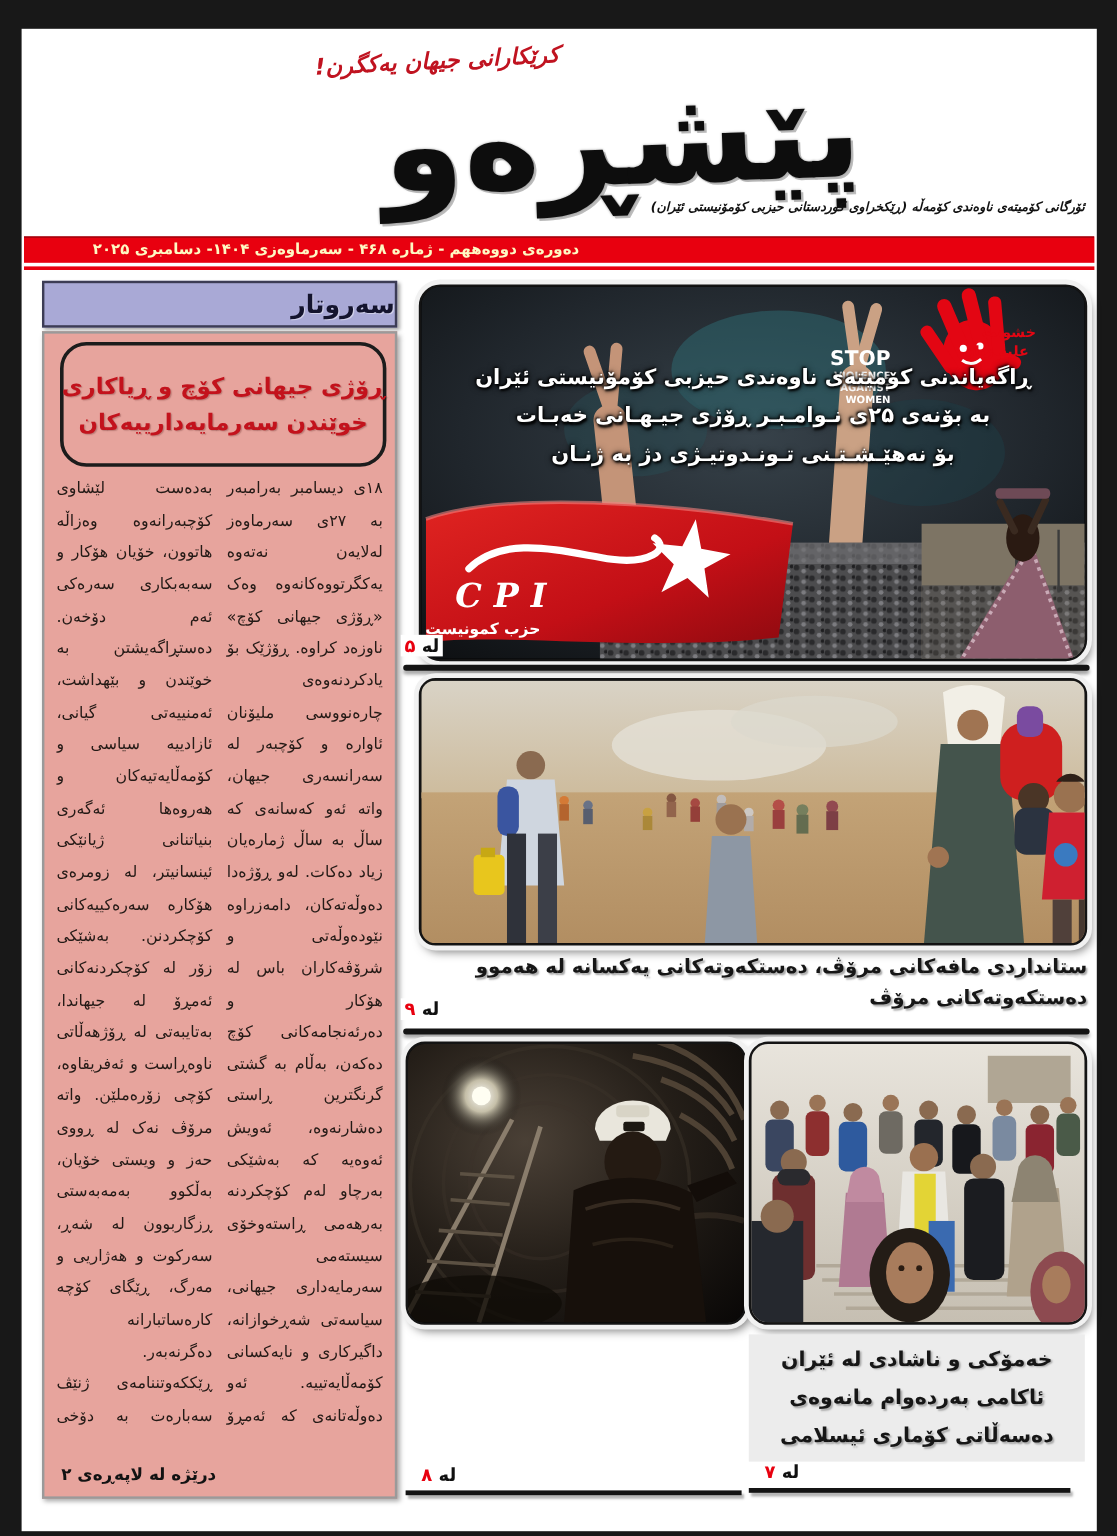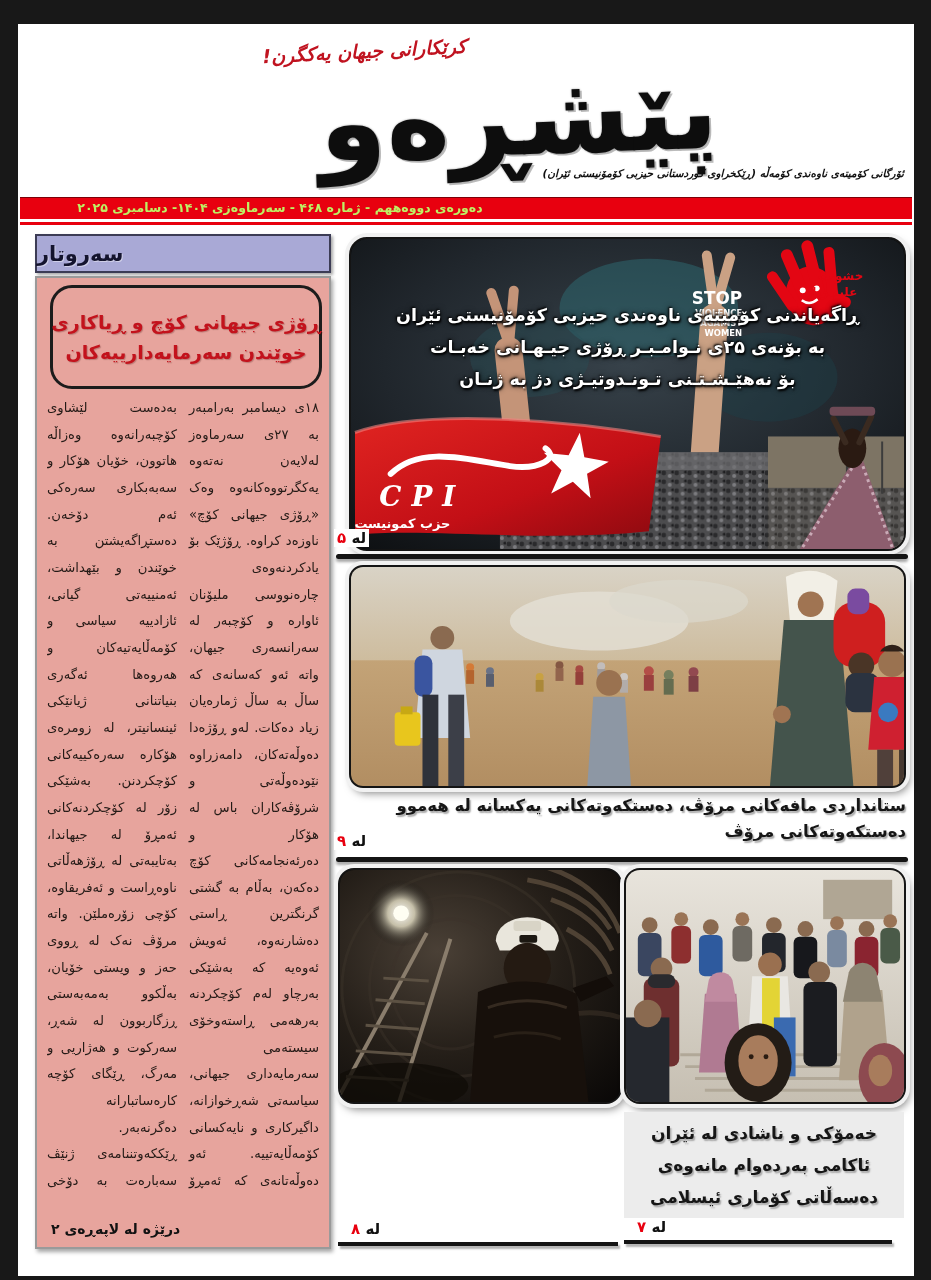--- a/index.html
+++ b/index.html
@@ -37,30 +37,30 @@
     font-size:10.5px; font-weight:bold; font-style:italic; color:#111;
     white-space:nowrap;
   }
   .red-bar {
     left:2px; top:173px; width:892px; height:22px;
     background:#e8000f;
     box-shadow:0 1px 0 #7d0008 inset;
   }
   .red-bar-text {
     position:absolute; left:20px; top:3px; width:480px;
-    color:#bef264; font-weight:bold; font-size:12.5px;
+    color:#fef9c3; font-weight:bold; font-size:12.5px;
     text-align:center; direction:rtl; white-space:nowrap;
   }
   .red-line2 { left:2px; top:198px; width:892px; height:3px; background:#e8000f; }
 
   
   .section-label-box {
     left:17px; top:210px; width:296px; height:39px;
     background:#a9a9d6; border:2px solid #3c3c55;
-    display:flex; align-items:center; justify-content:flex-end;
+    display:flex; align-items:center; justify-content:flex-start;
     box-shadow:2px 2px 3px rgba(0,0,0,.35);
   }
   .section-label-box span {
     color:#14142e; font-weight:bold; font-size:21px; direction:rtl;
     text-shadow:1px 1px 0 #cfcfe8;
   }
   .editorial-box {
     left:17px; top:252px; width:296px; height:973px;
     background:#e7a49d; border:2px solid #9a9a9a;
     box-shadow:2px 3px 4px rgba(0,0,0,.35);

